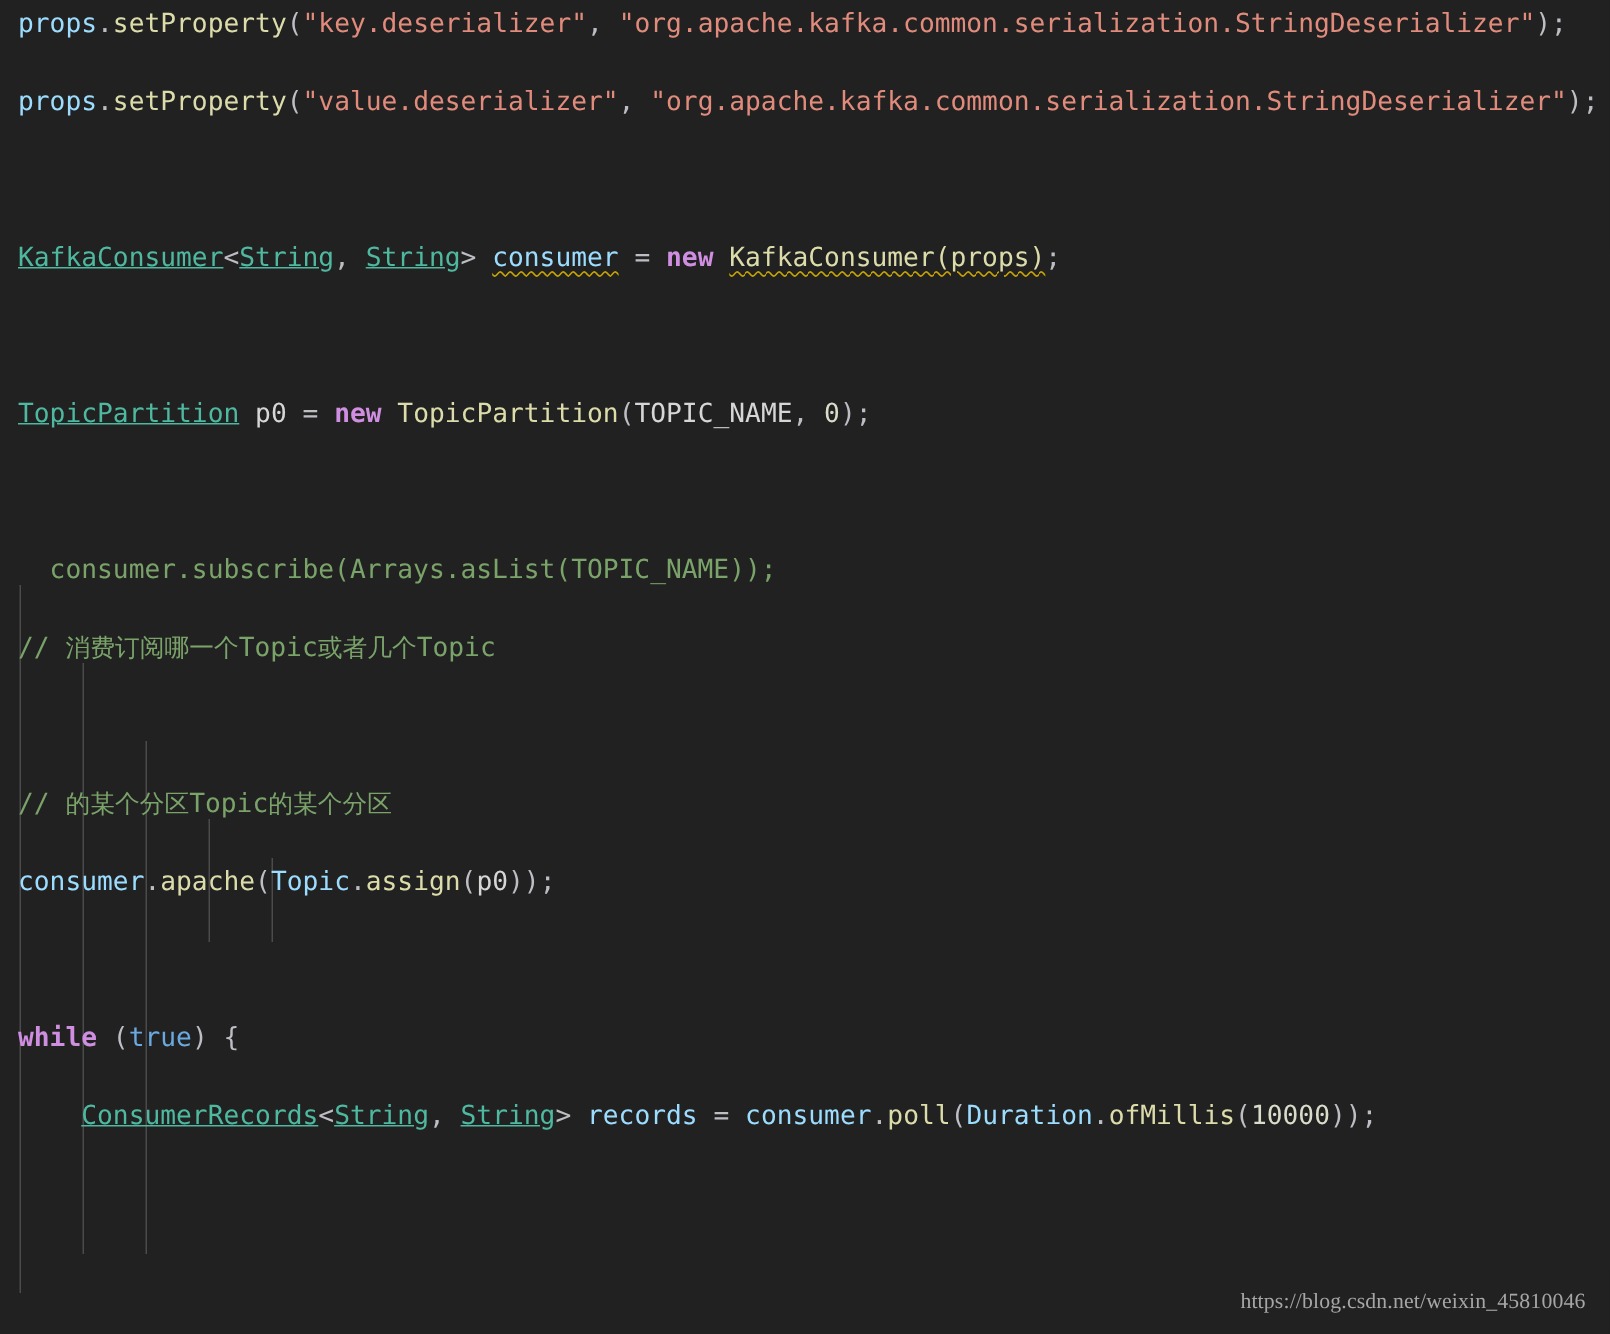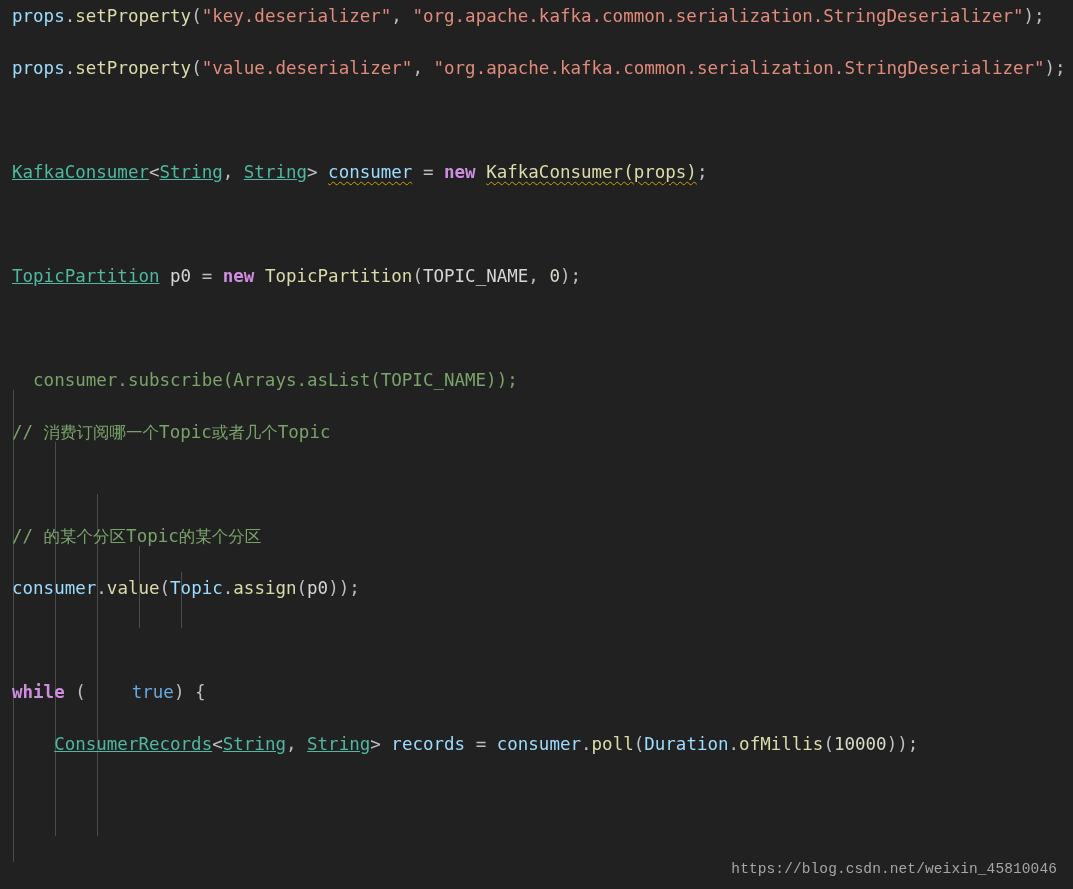--- a/index.html
+++ b/index.html
@@ -51,34 +51,34 @@
   }
   
   .def      { color: #bcbec4; }  
   .kw       { color: #cf8ee0; font-weight: bold; }
   .type     { color: #4eb8a0; text-decoration: underline; }  
   .field    { color: #9cdcfe; }
   .method   { color: #dcdcaa; }  
   .str      { color: #e08b7c; }  
   .num      { color: #d9dcc8; }  
   .cmt      { color: #7aa36a; }
-  .kwtrue   { color: #6aa9e0; margin-left: 46px; }
+  .kwtrue   { color: #6aa9e0; }
   .plain    { color: #d6d6d6; margin-top: 40px; }
   .squig {
     text-decoration: underline wavy #c8a400;
     text-underline-offset: 3px;
     text-decoration-thickness: 1px;
   }
   .cn { font-family: "DejaVu Sans", "Liberation Sans", sans-serif; font-size: 16.5px; }
   .watermark {
     position: absolute;
     right: 16px;
     bottom: 12px;
     color: #a6a6a6;
-    font-family: Liberation Mono, monospace;
+    font-family: Liberation Serif, serif;
     font-size: 14.5px;
     z-index: 2;
     letter-spacing: 0.1px;
   }
 </style>
 </head>
 <body>
 
 <div id="editor">
 
@@ -94,21 +94,21 @@
 <div class="line"><span class="field">props</span><span class="def">.</span><span class="method">setProperty</span><span class="def">(</span><span class="str">"value.deserializer"</span><span class="def">, </span><span class="str">"org.apache.kafka.common.serialization.StringDeserializer"</span><span class="def">);</span></div>
 <div class="line"> </div>
 <div class="line"><span class="type">KafkaConsumer</span><span class="def">&lt;</span><span class="type">String</span><span class="def">, </span><span class="type">String</span><span class="def">&gt; </span><span class="field squig">consumer</span><span class="def"> = </span><span class="kw">new</span><span class="def"> </span><span class="method squig">KafkaConsumer(props)</span><span class="def">;</span></div>
 <div class="line"> </div>
 <div class="line"><span class="type">TopicPartition</span><span class="def"> </span><span class="plain">p0</span><span class="def"> = </span><span class="kw">new</span><span class="def"> </span><span class="method">TopicPartition</span><span class="def">(</span><span class="plain">TOPIC_NAME</span><span class="def">, </span><span class="num">0</span><span class="def">);</span></div>
 <div class="line"> </div>
 <div class="line"><span class="cmt">  consumer.subscribe(Arrays.asList(TOPIC_NAME));</span></div>
 <div class="line"><span class="cmt">// </span><span class="cmt cn">消费订阅哪一个</span><span class="cmt">Topic</span><span class="cmt cn">或者几个</span><span class="cmt">Topic</span></div>
 <div class="line"> </div>
 <div class="line"><span class="cmt">// </span><span class="cmt cn">的某个分区</span><span class="cmt">Topic</span><span class="cmt cn">的某个分区</span></div>
-<div class="line"><span class="field">consumer</span><span class="def">.</span><span class="method">value</span><span class="def">(</span><span class="field">Topic</span><span class="def">.</span><span class="method">assign</span><span class="def">(</span><span class="plain">p0</span><span class="def">));</span></div>
+<div class="line"><span class="field">consumer</span><span class="def">.</span><span class="method">apache</span><span class="def">(</span><span class="field">Topic</span><span class="def">.</span><span class="method">assign</span><span class="def">(</span><span class="plain">p0</span><span class="def">));</span></div>
 <div class="line"> </div>
 <div class="line"><span class="kw">while</span><span class="def"> (</span><span class="kwtrue">true</span><span class="def">) {</span></div>
 <div class="line"><span class="def">    </span><span class="type">ConsumerRecords</span><span class="def">&lt;</span><span class="type">String</span><span class="def">, </span><span class="type">String</span><span class="def">&gt; </span><span class="field">records</span><span class="def"> = </span><span class="field">consumer</span><span class="def">.</span><span class="method">poll</span><span class="def">(</span><span class="field">Duration</span><span class="def">.</span><span class="method">ofMillis</span><span class="def">(</span><span class="num">10000</span><span class="def">));</span></div>
 <div class="line"></div>
 
 
 
 
 
 

